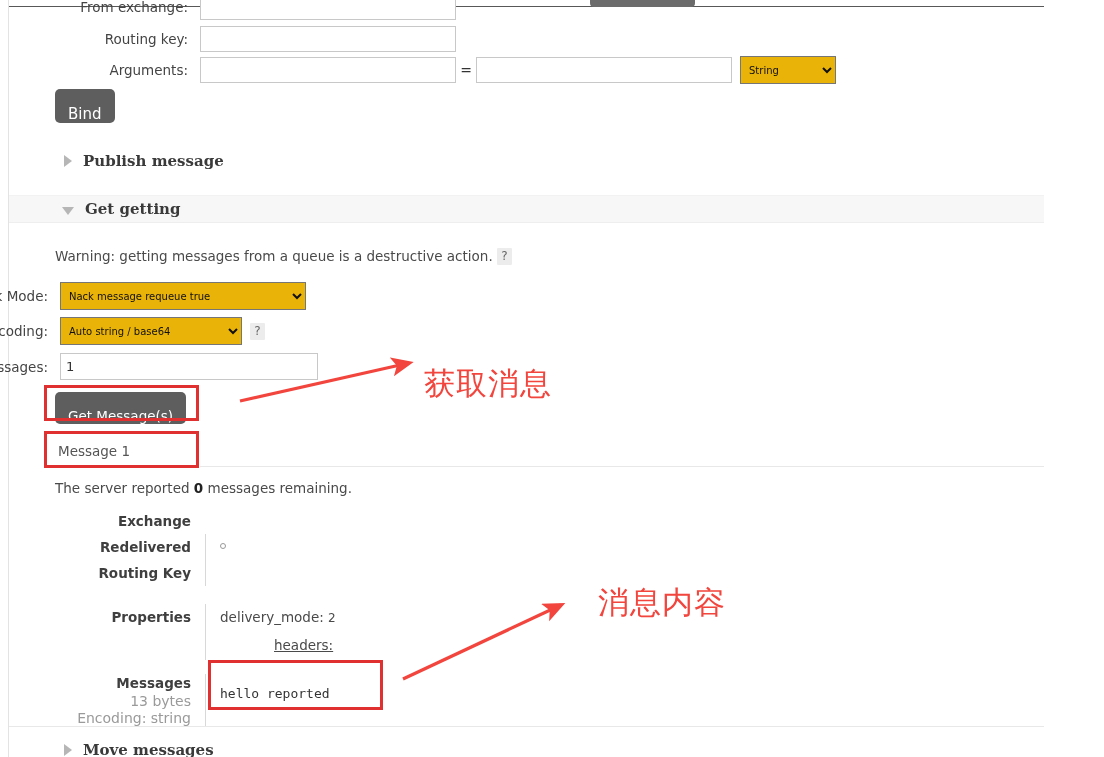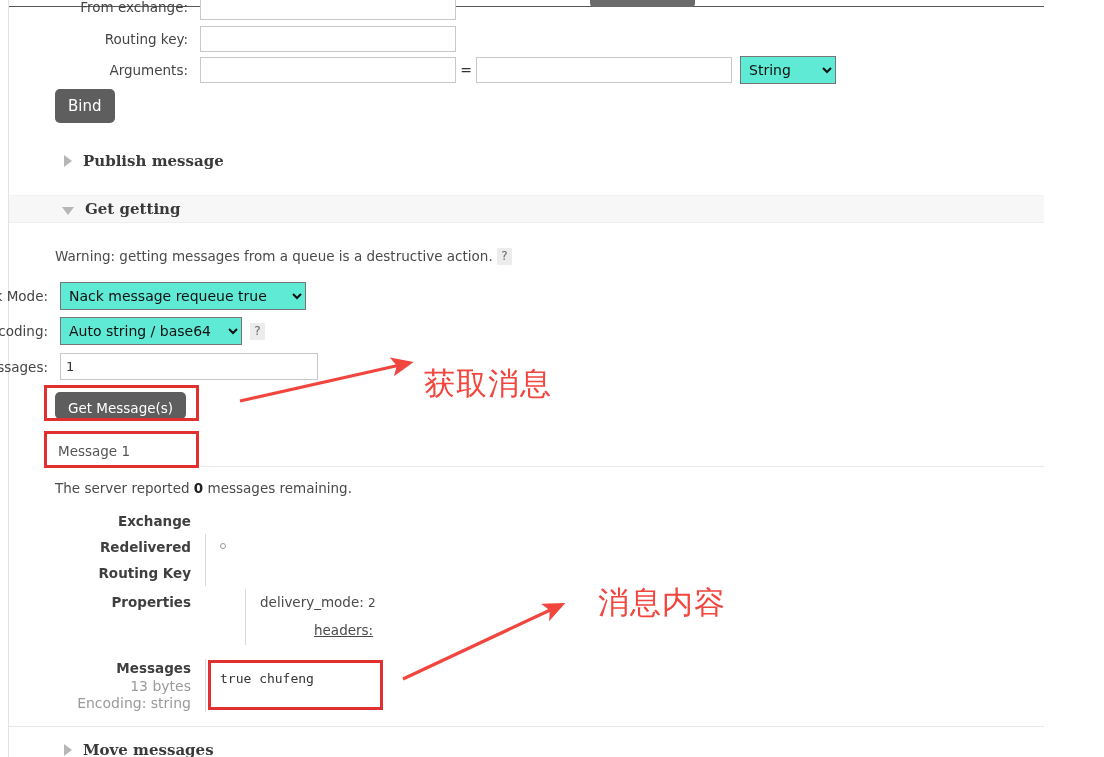--- a/index.html
+++ b/index.html
@@ -64,38 +64,38 @@
   }
   .eq-sign {
     width: 20px;
     text-align: center;
     font-size: 14px;
     color: #333;
   }
   select.sel {
     height: 28px;
     border: 1px solid #767676;
-    background: #5eead4;
-    font-family: "DejaVu Sans", "Liberation Sans", sans-serif;
-    font-size: 14px;
+    background: #eab308;
+    font-family: "DejaVu Sans", "Liberation Sans", sans-serif;
+    font-size: 10px;
     color: #111;
     padding: 0 4px;
     outline: none;
   }
 
   
   .btn-grey {
     position: absolute;
     background: #5e5e5e;
     color: #ffffff;
     border: none;
     border-radius: 5px;
     font-family: "DejaVu Sans", "Liberation Sans", sans-serif;
     font-size: 14px;
-    padding: 8px 13px;
+    padding: 16px 13px;
     cursor: pointer;
     white-space: nowrap;
   }
 
   
   .section-head {
     position: absolute;
     display: flex;
     align-items: center;
     font-weight: bold;
@@ -317,42 +317,42 @@
       <div class="msg-val">
         <span class="circle-mark"></span>
       </div>
     </div>
 
     <div class="msg-row">
       <div class="msg-key">Routing Key</div>
       <div class="msg-val"></div>
     </div>
 
-    <div class="msg-row" style="margin-top:3px;gap:40px;">
+    <div class="msg-row" style="margin-top:18px;">
       <div class="msg-key">Properties</div>
       <div class="msg-val" style="line-height:27px;">
         <div class="prop-line">
           <span class="pk">delivery_mode:</span>
           <span class="pv">2</span>
         </div>
         <div class="prop-line" style="padding-left:54px;text-decoration:underline;">
           <span class="pk">headers:</span>
           <span class="pv"></span>
         </div>
       </div>
     </div>
 
     <div class="msg-row" style="margin-top:14px;">
       <div class="msg-key" style="line-height:19px;">
         <span>Messages</span>
         <span class="sub">13 bytes</span>
         <span class="sub">Encoding: string</span>
       </div>
       <div class="msg-val" style="padding-top:10px;">
-        <div class="payload-box">true chufeng</div>
+        <div class="payload-box">hello reported</div>
       </div>
     </div>
 
   </div>
 
   <div class="hr" style="left:9px; top:726px; width:1095px;"></div>
   <div class="section-head" style="left:64px; top:741px;">
     <span class="tri tri-right"></span>
     <span>Move messages</span>
   </div>

